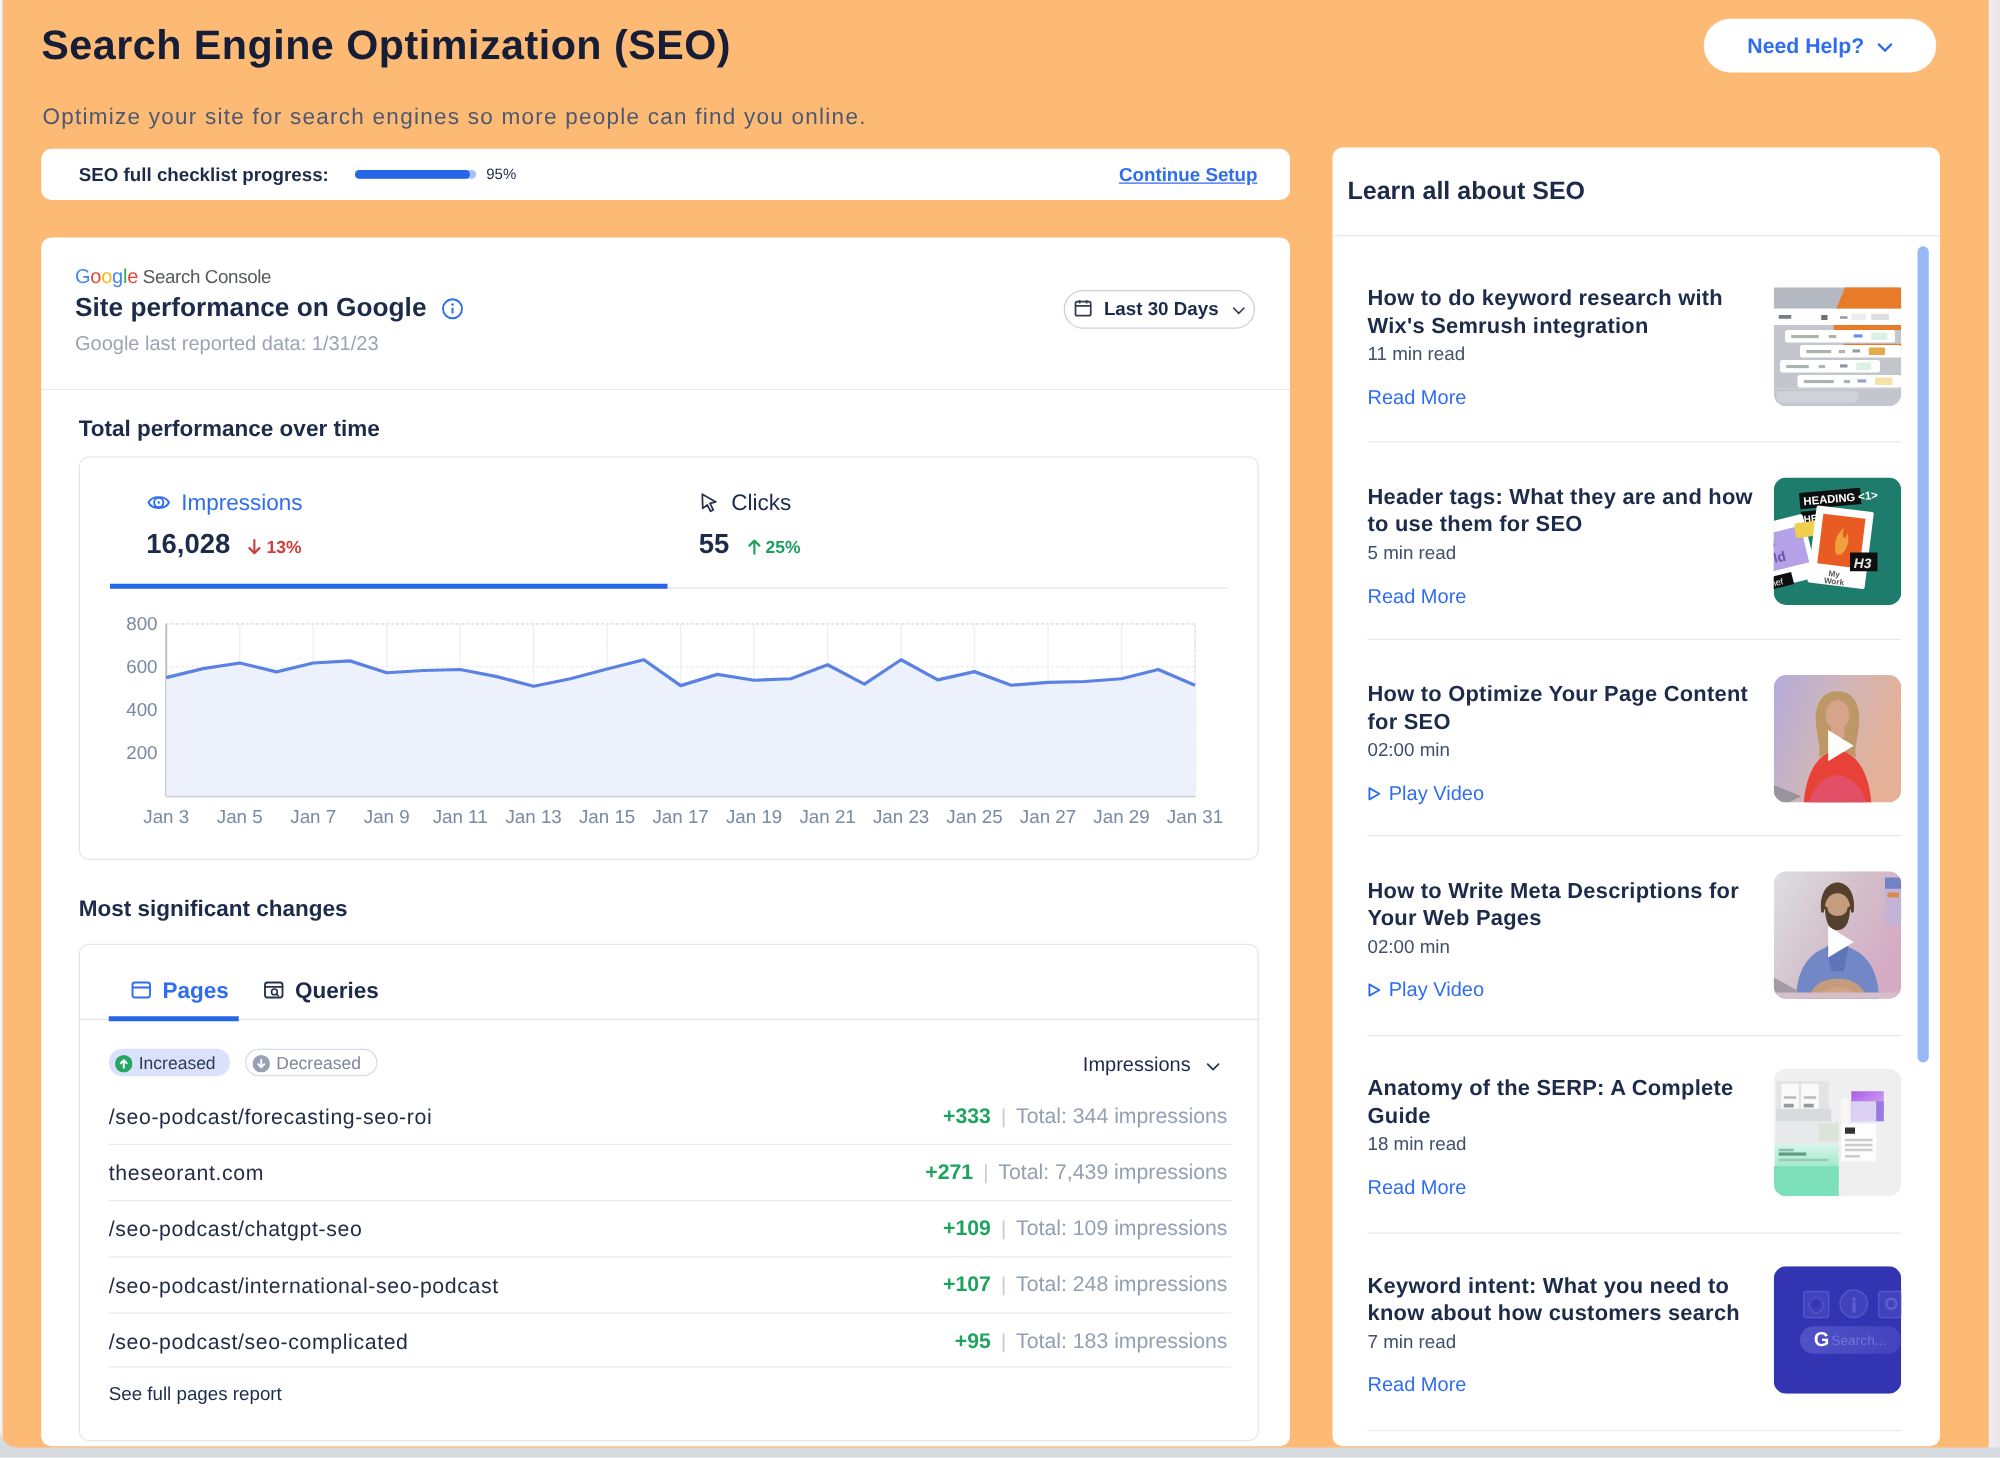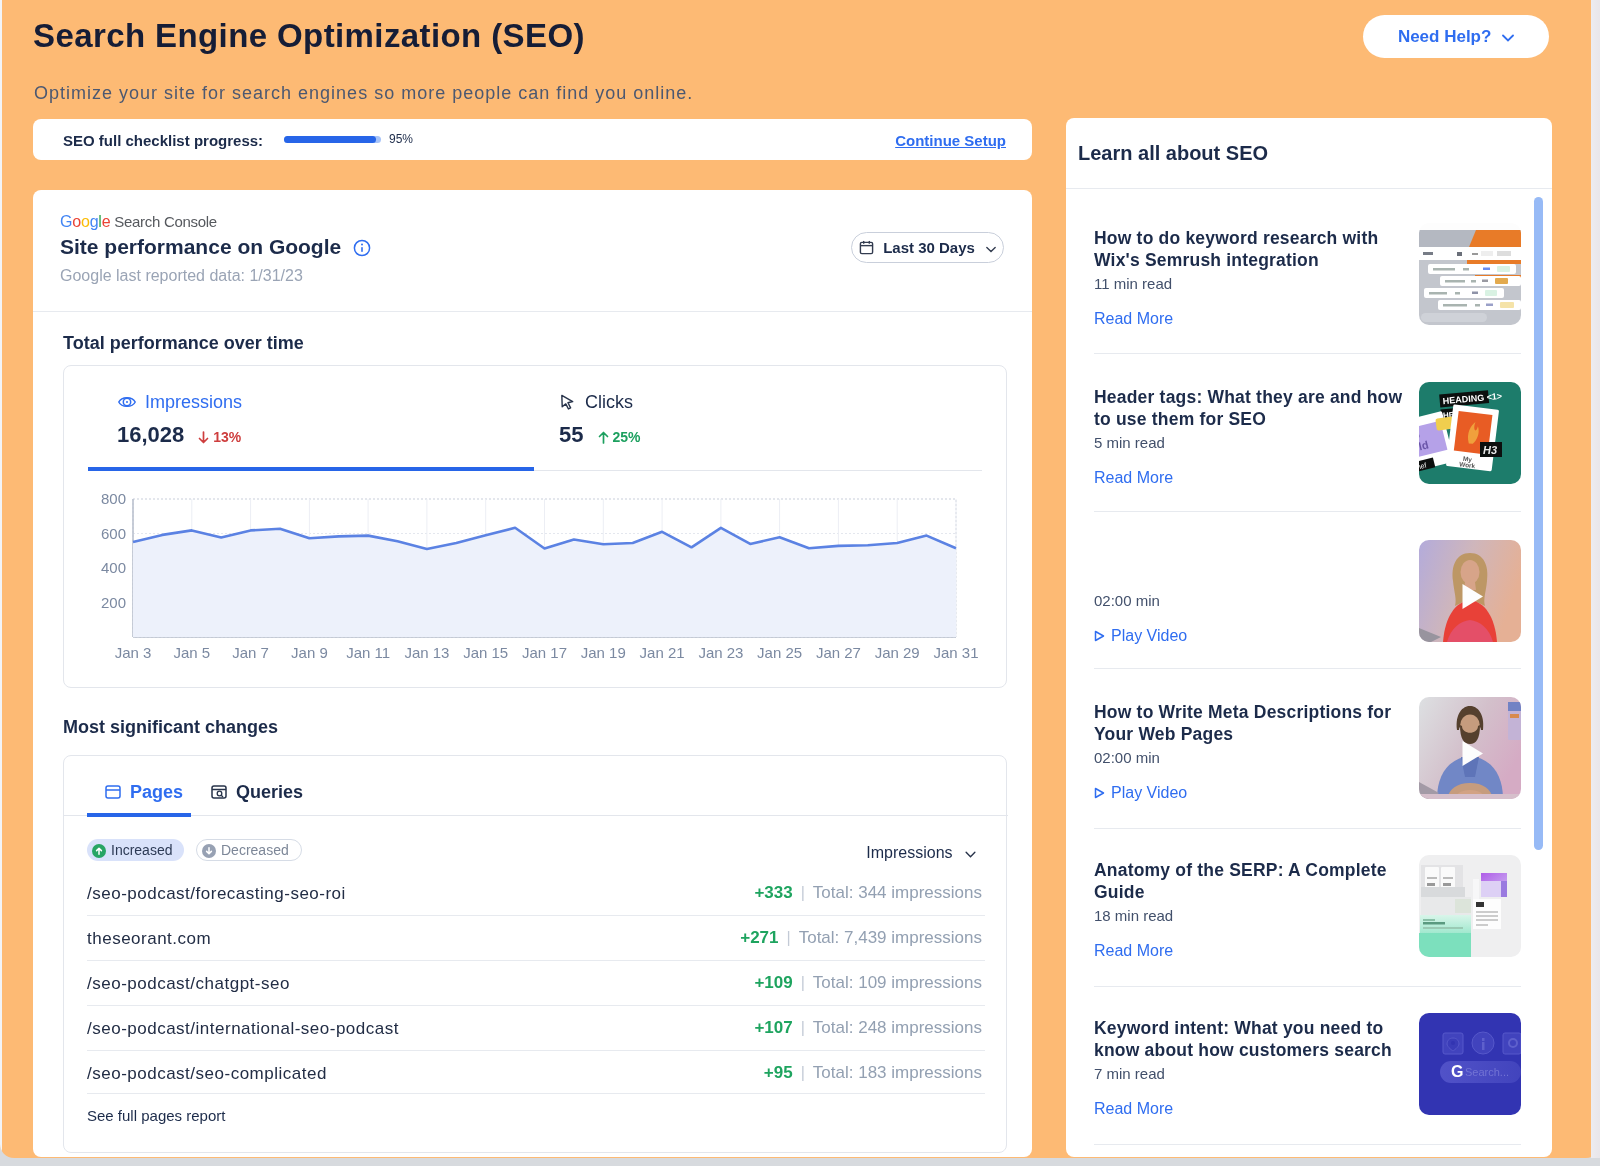--- a/index.html
+++ b/index.html
@@ -271,20 +271,21 @@
               <rect x="30" y="25" width="46" height="62" rx="1.5" fill="#fff"></rect>
               <rect x="36" y="31" width="34" height="40" fill="#e85c24"></rect>
               <path d="M50 62 C46 52 50 44 54 40 C52 48 56 52 57 44 C60 50 58 58 54 62 Z" fill="#f0a03c"></path>
               <text x="46" y="80" font-size="6.5" font-weight="bold" fill="#555" font-family="Liberation Sans">My</text>
               <text x="43" y="86" font-size="6.5" font-weight="bold" fill="#555" font-family="Liberation Sans">Work</text>
             </g>
             <rect x="61" y="60" width="22" height="15" fill="#0c0f0e"></rect>
             <text x="64" y="72" font-size="11" font-weight="bold" font-style="italic" fill="#e8e8e8" font-family="Liberation Sans">H3</text>
           </g>
         </svg></div>
+    <div class="abs navy" style="left:28px; top:426px; width:320px; font-size:17.5px; font-weight:bold; line-height:22px; letter-spacing:0.2px;">How to Optimize Your Page Content<br>for SEO</div>
     <div class="abs" style="left:28px; top:474px; font-size:15px; color:#42506b;">02:00 min</div>
     <div class="abs" style="left:28px; top:509px; font-size:16px; font-weight:normal; color:#2f6df0;"><svg width="11" height="12" viewBox="0 0 11 12" style="margin-right:6px; vertical-align:-1px;">
           <path d="M1.5 1.5 L9.5 6 L1.5 10.5 Z" fill="none" stroke="#2f6df0" stroke-width="1.5" stroke-linejoin="round"></path>
         </svg>Play Video</div>
     <div class="abs" style="left:353px; top:422px; width:102px; height:102px;"><svg width="102" height="102" viewBox="0 0 102 102">
           <defs>
             <clipPath id="tc2">
               <rect width="102" height="102" rx="10"></rect>
             </clipPath>
             <linearGradient id="bg2" x1="0" y1="0" x2="1" y2="0.35">

